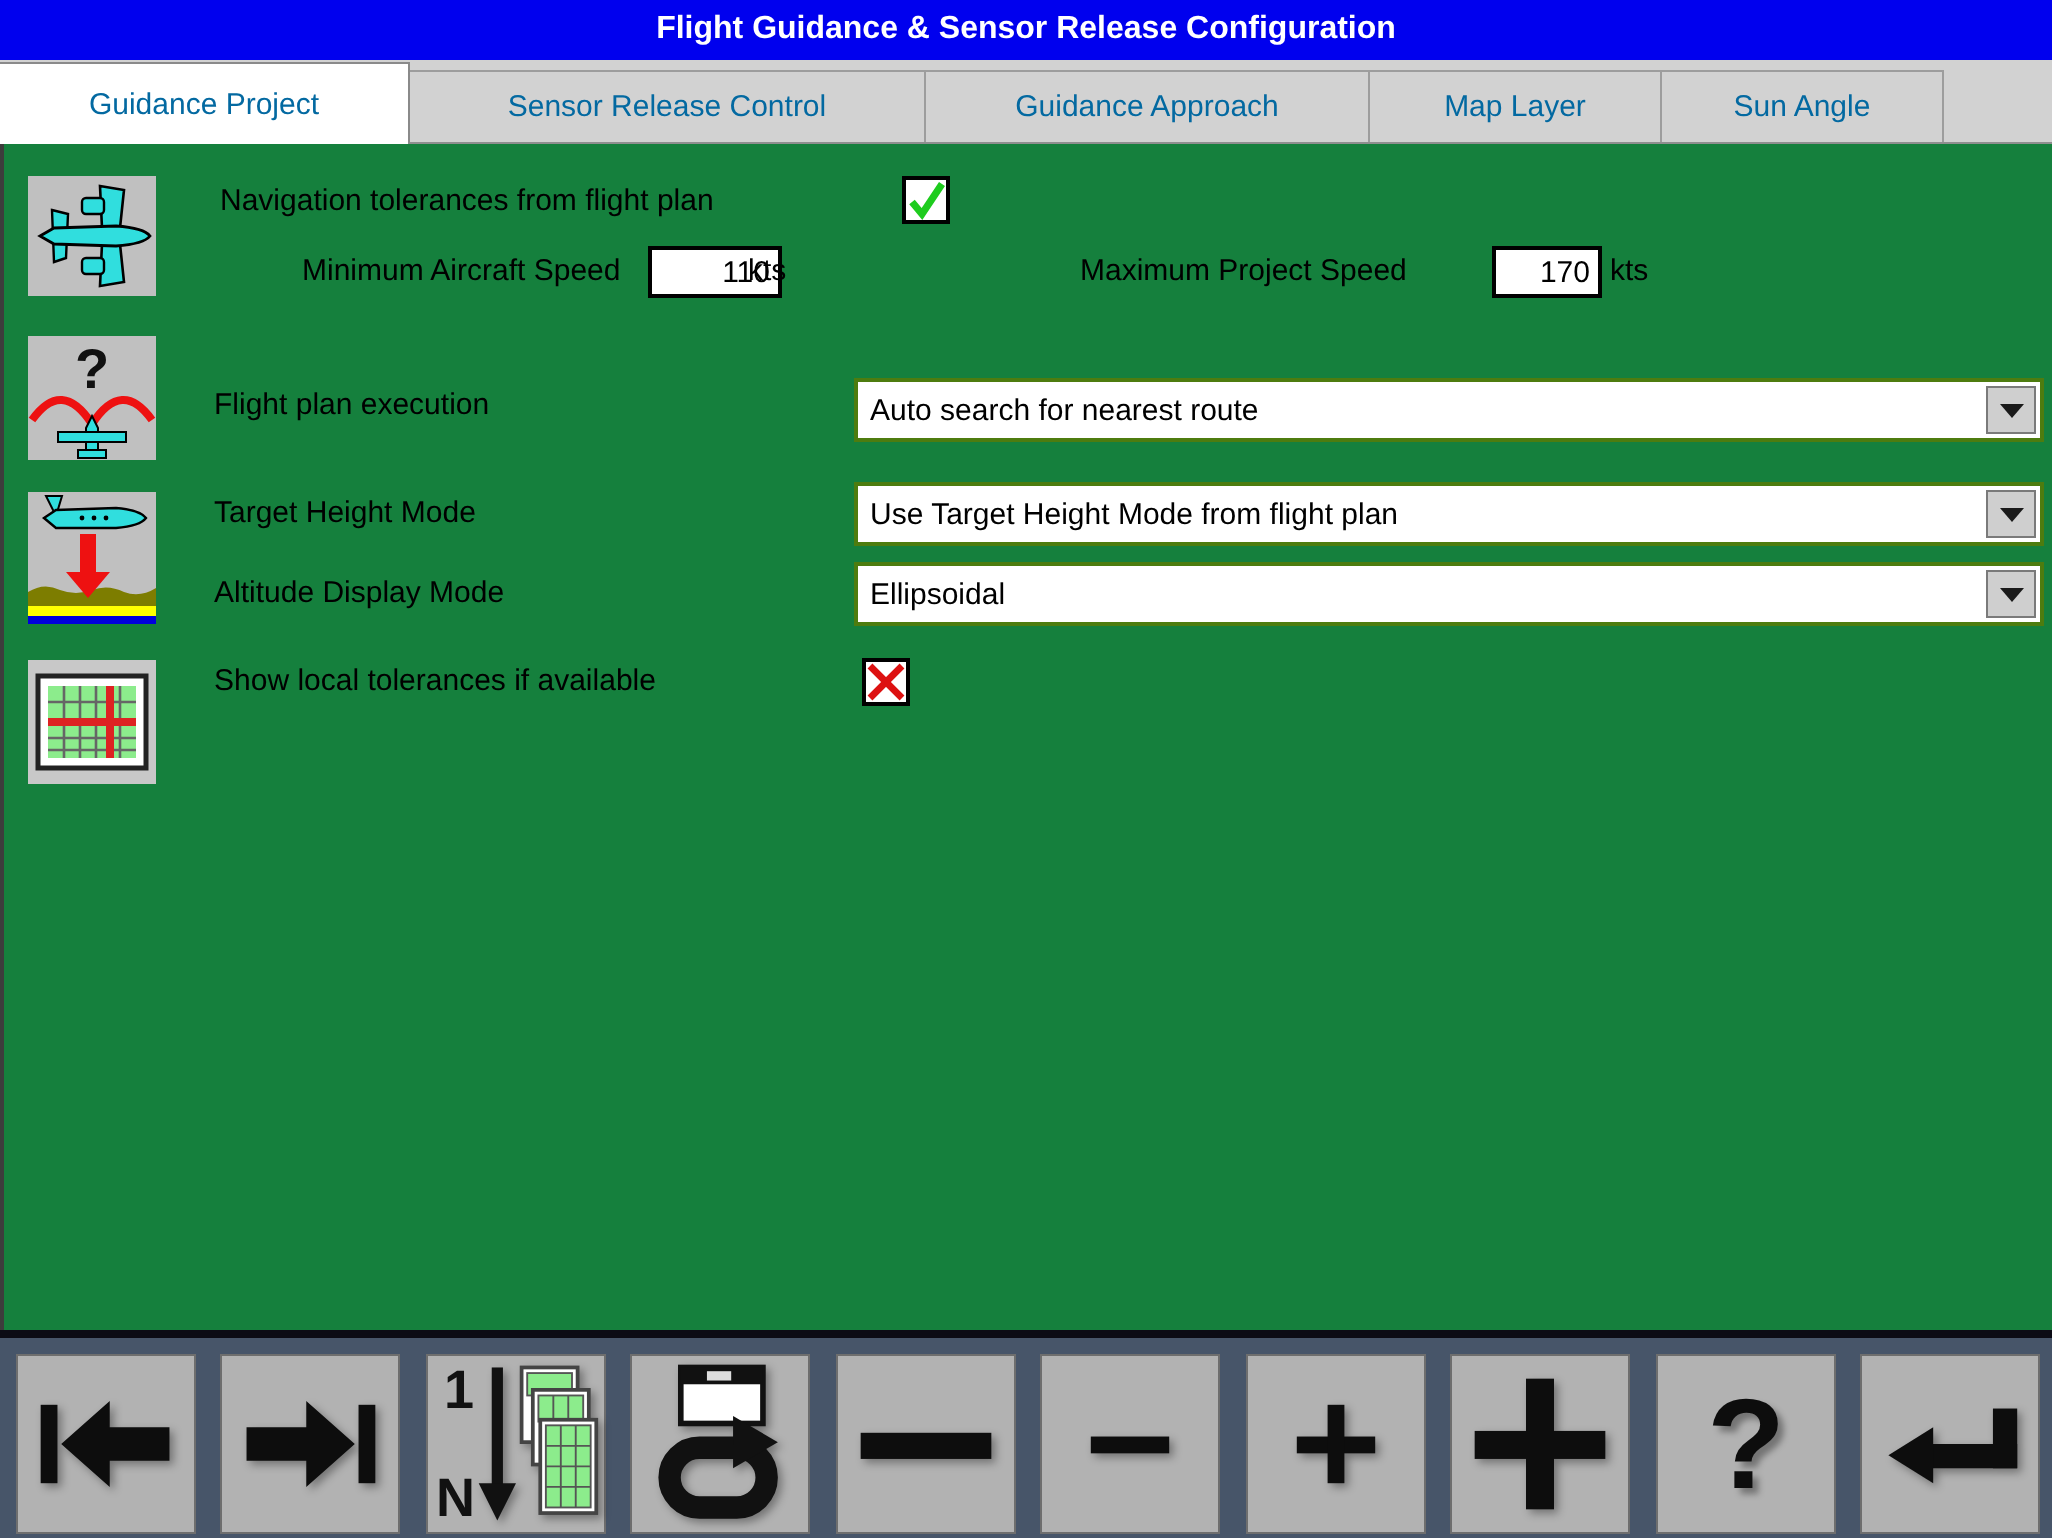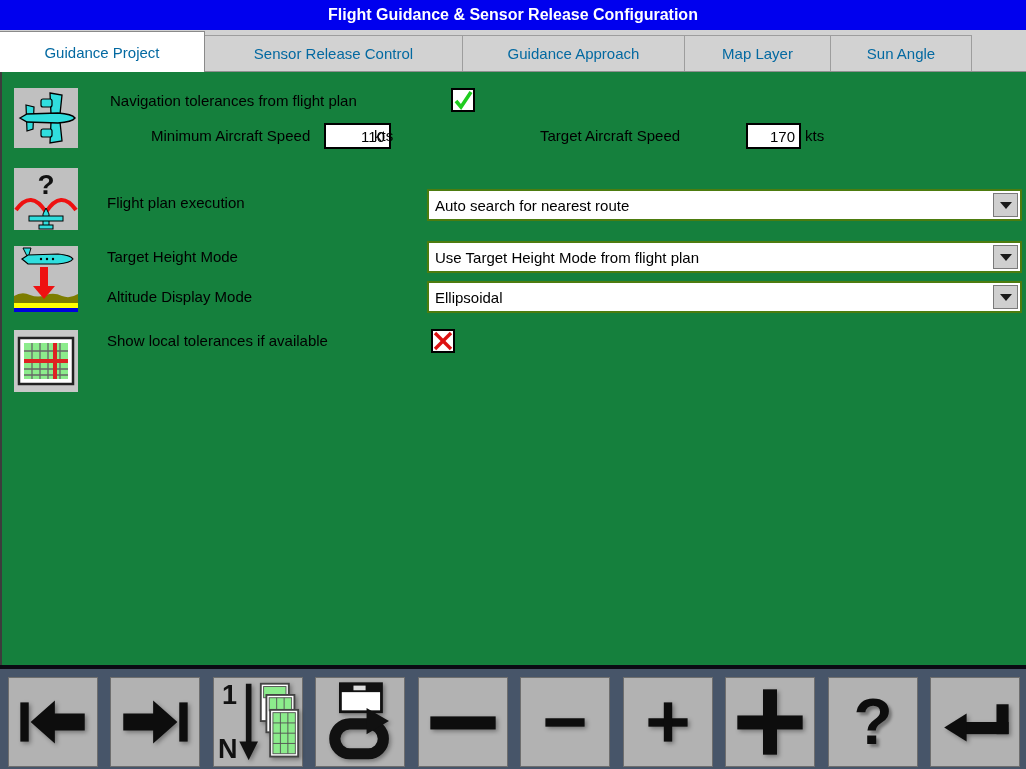--- a/index.html
+++ b/index.html
@@ -85,21 +85,21 @@
     </div>
     <div class="lbl" style="left:108px; top:20px;">Navigation tolerances from flight plan</div>
     <div class="checkbox" style="left:449px; top:16px;">
       <svg width="20" height="20" viewBox="0 0 20 20">
         <polyline points="3,11 8,17 18,2" fill="none" stroke="#1ecc1e" stroke-width="3.6"></polyline>
       </svg>
     </div>
     <div class="lbl" style="left:104px; top:55px;margin-left:45px;">Minimum Aircraft Speed</div>
     <input class="num-input" style="left: 322px; top: 51px; width: 67px;" value="110">
     <div class="lbl" style="left:372px; top:55px;">kts</div>
-    <div class="lbl" style="left:538px; top:55px;">Target Aircraft Speed</div>
+    <div class="lbl" style="left:538px; top:55px;">Maximum Project Speed</div>
     <input class="num-input" style="left: 744px; top: 51px; width: 55px;" value="170">
     <div class="lbl" style="left:803px; top:55px;">kts</div>
 
     <div class="icon-box" style="left:12px; top:96px; height:62px;">
       <svg width="64" height="62" viewBox="0 0 64 62">
         <text x="32" y="26" font-family="Liberation Sans, sans-serif" font-size="28" font-weight="bold" fill="#111" text-anchor="middle">?</text>
         <path d="M2,42 Q17,21 32,44 Q47,21 62,42" fill="none" stroke="#ee1111" stroke-width="4"></path>
         <polygon points="32,40 35,46 35,58 29,58 29,46" fill="#30dede" stroke="#000" stroke-width="1"></polygon>
         <rect x="15" y="48" width="34" height="5" fill="#30dede" stroke="#000" stroke-width="1"></rect>
         <rect x="25" y="57" width="14" height="4" fill="#30dede" stroke="#000" stroke-width="1"></rect>

